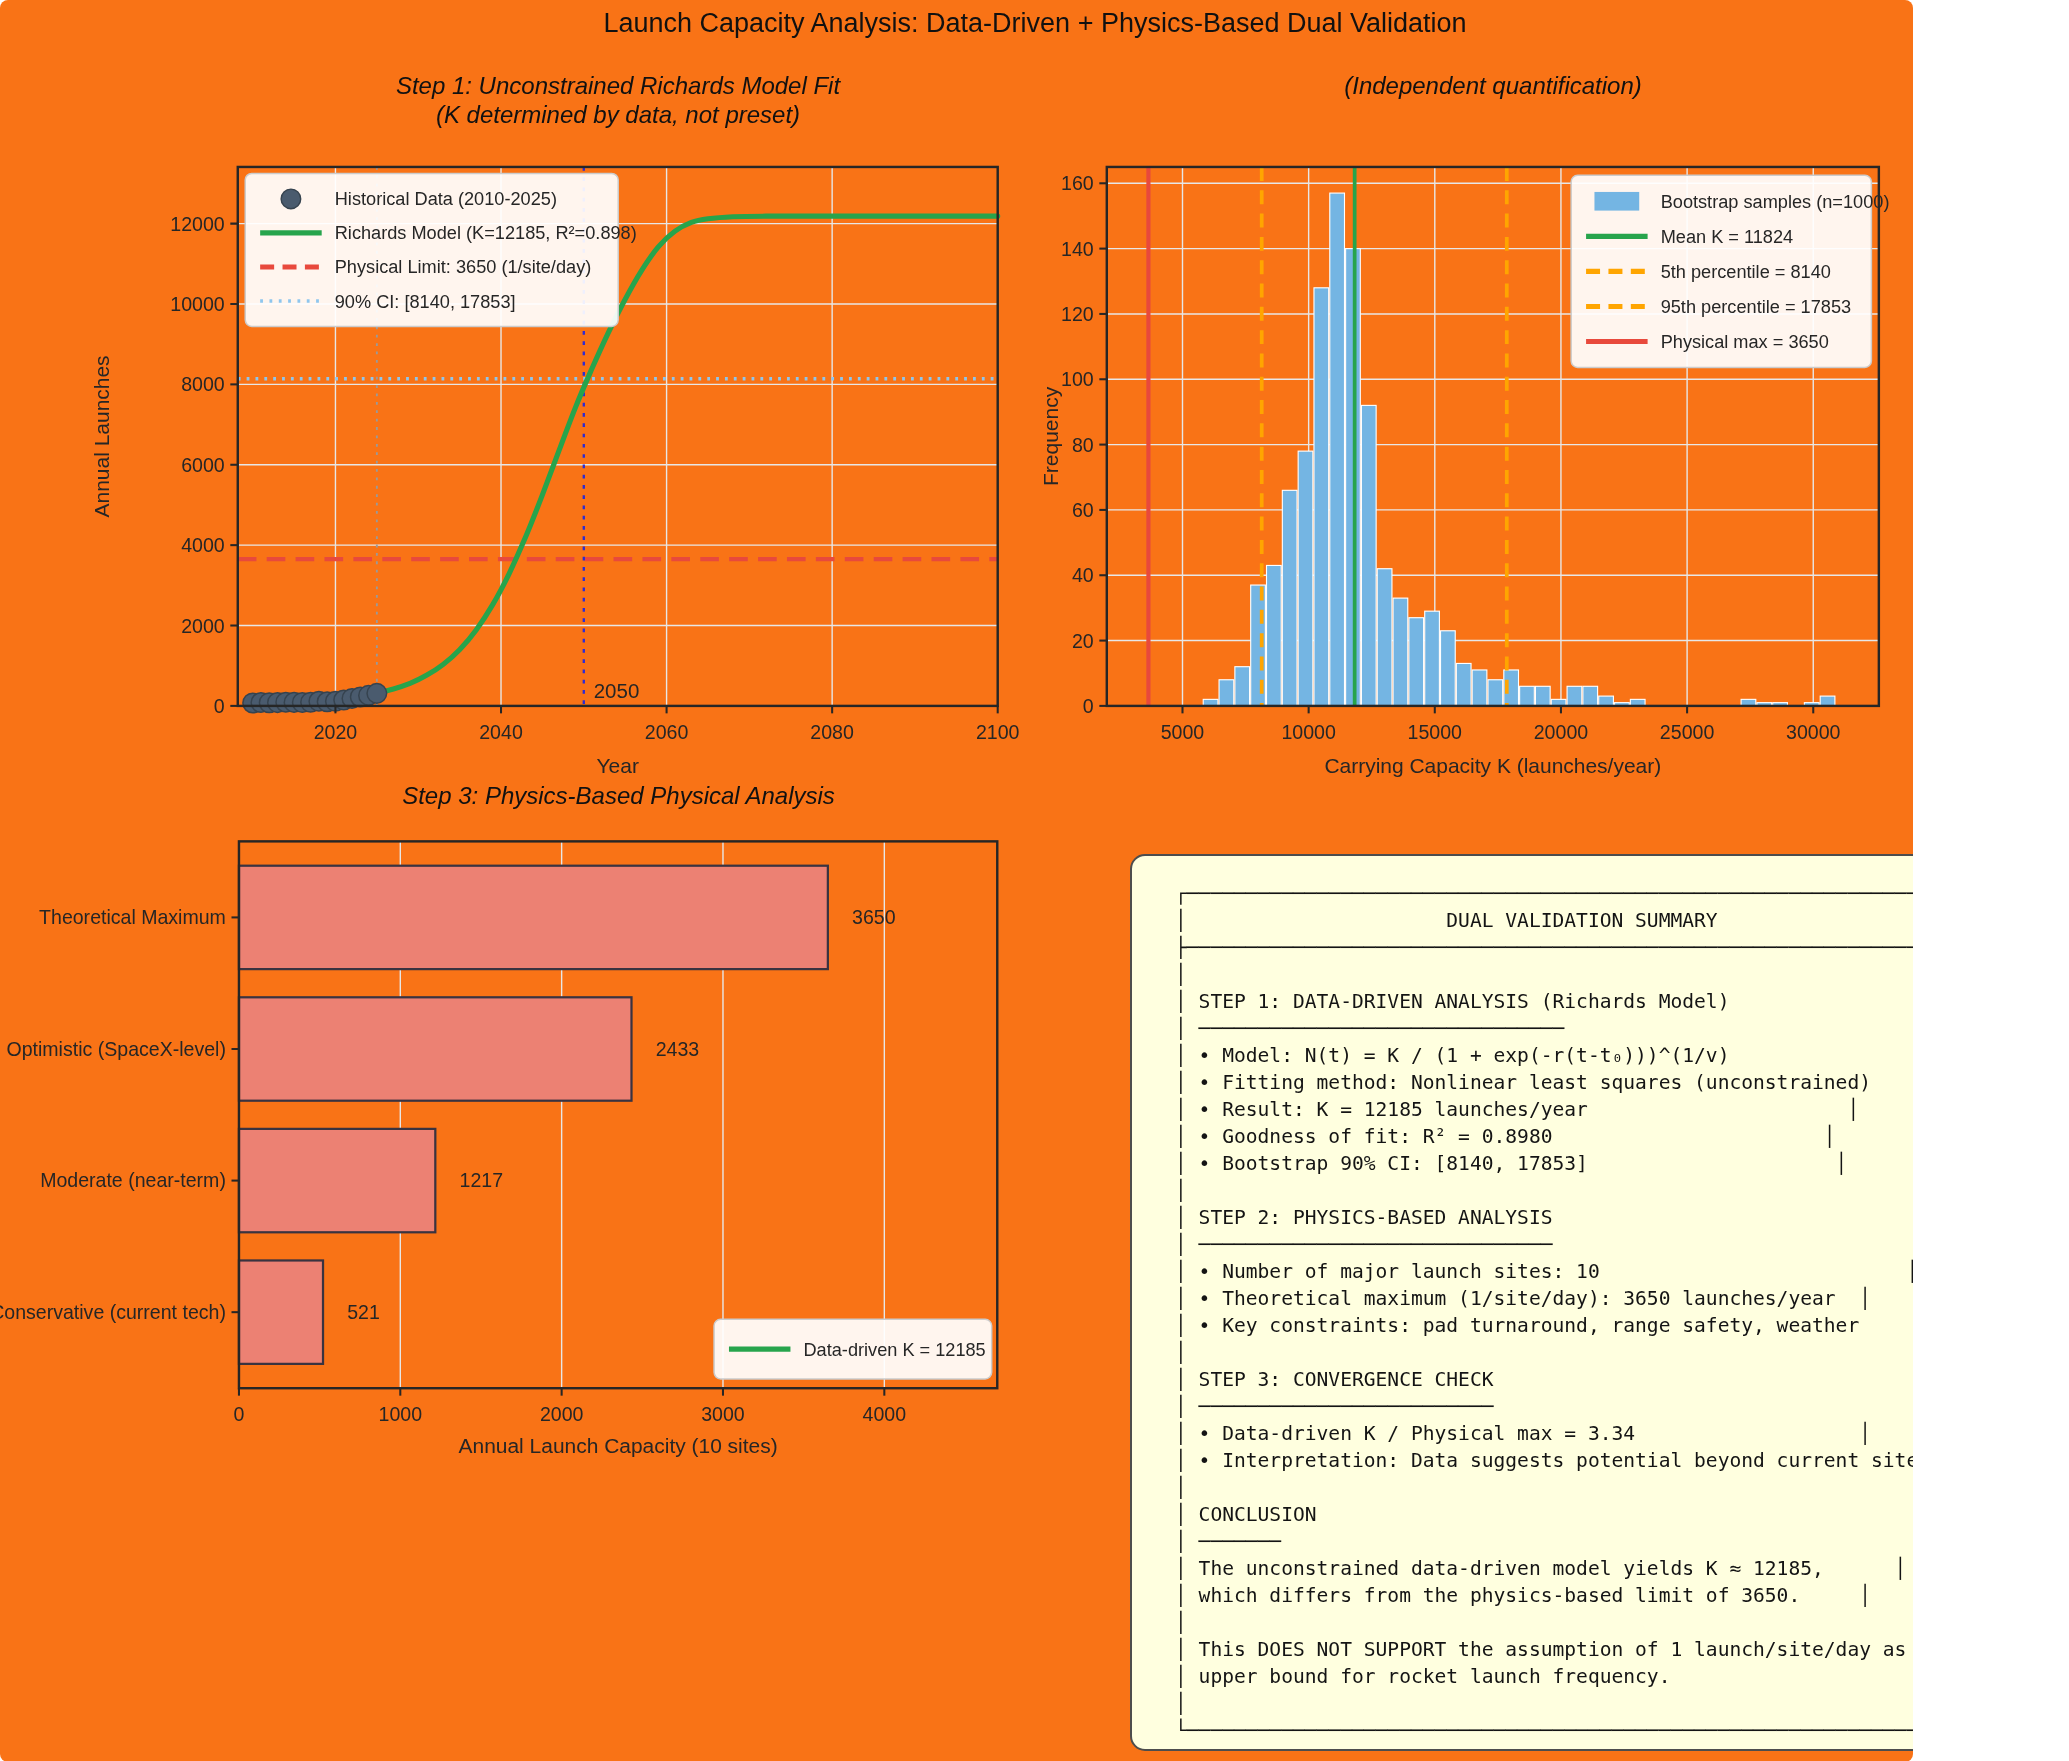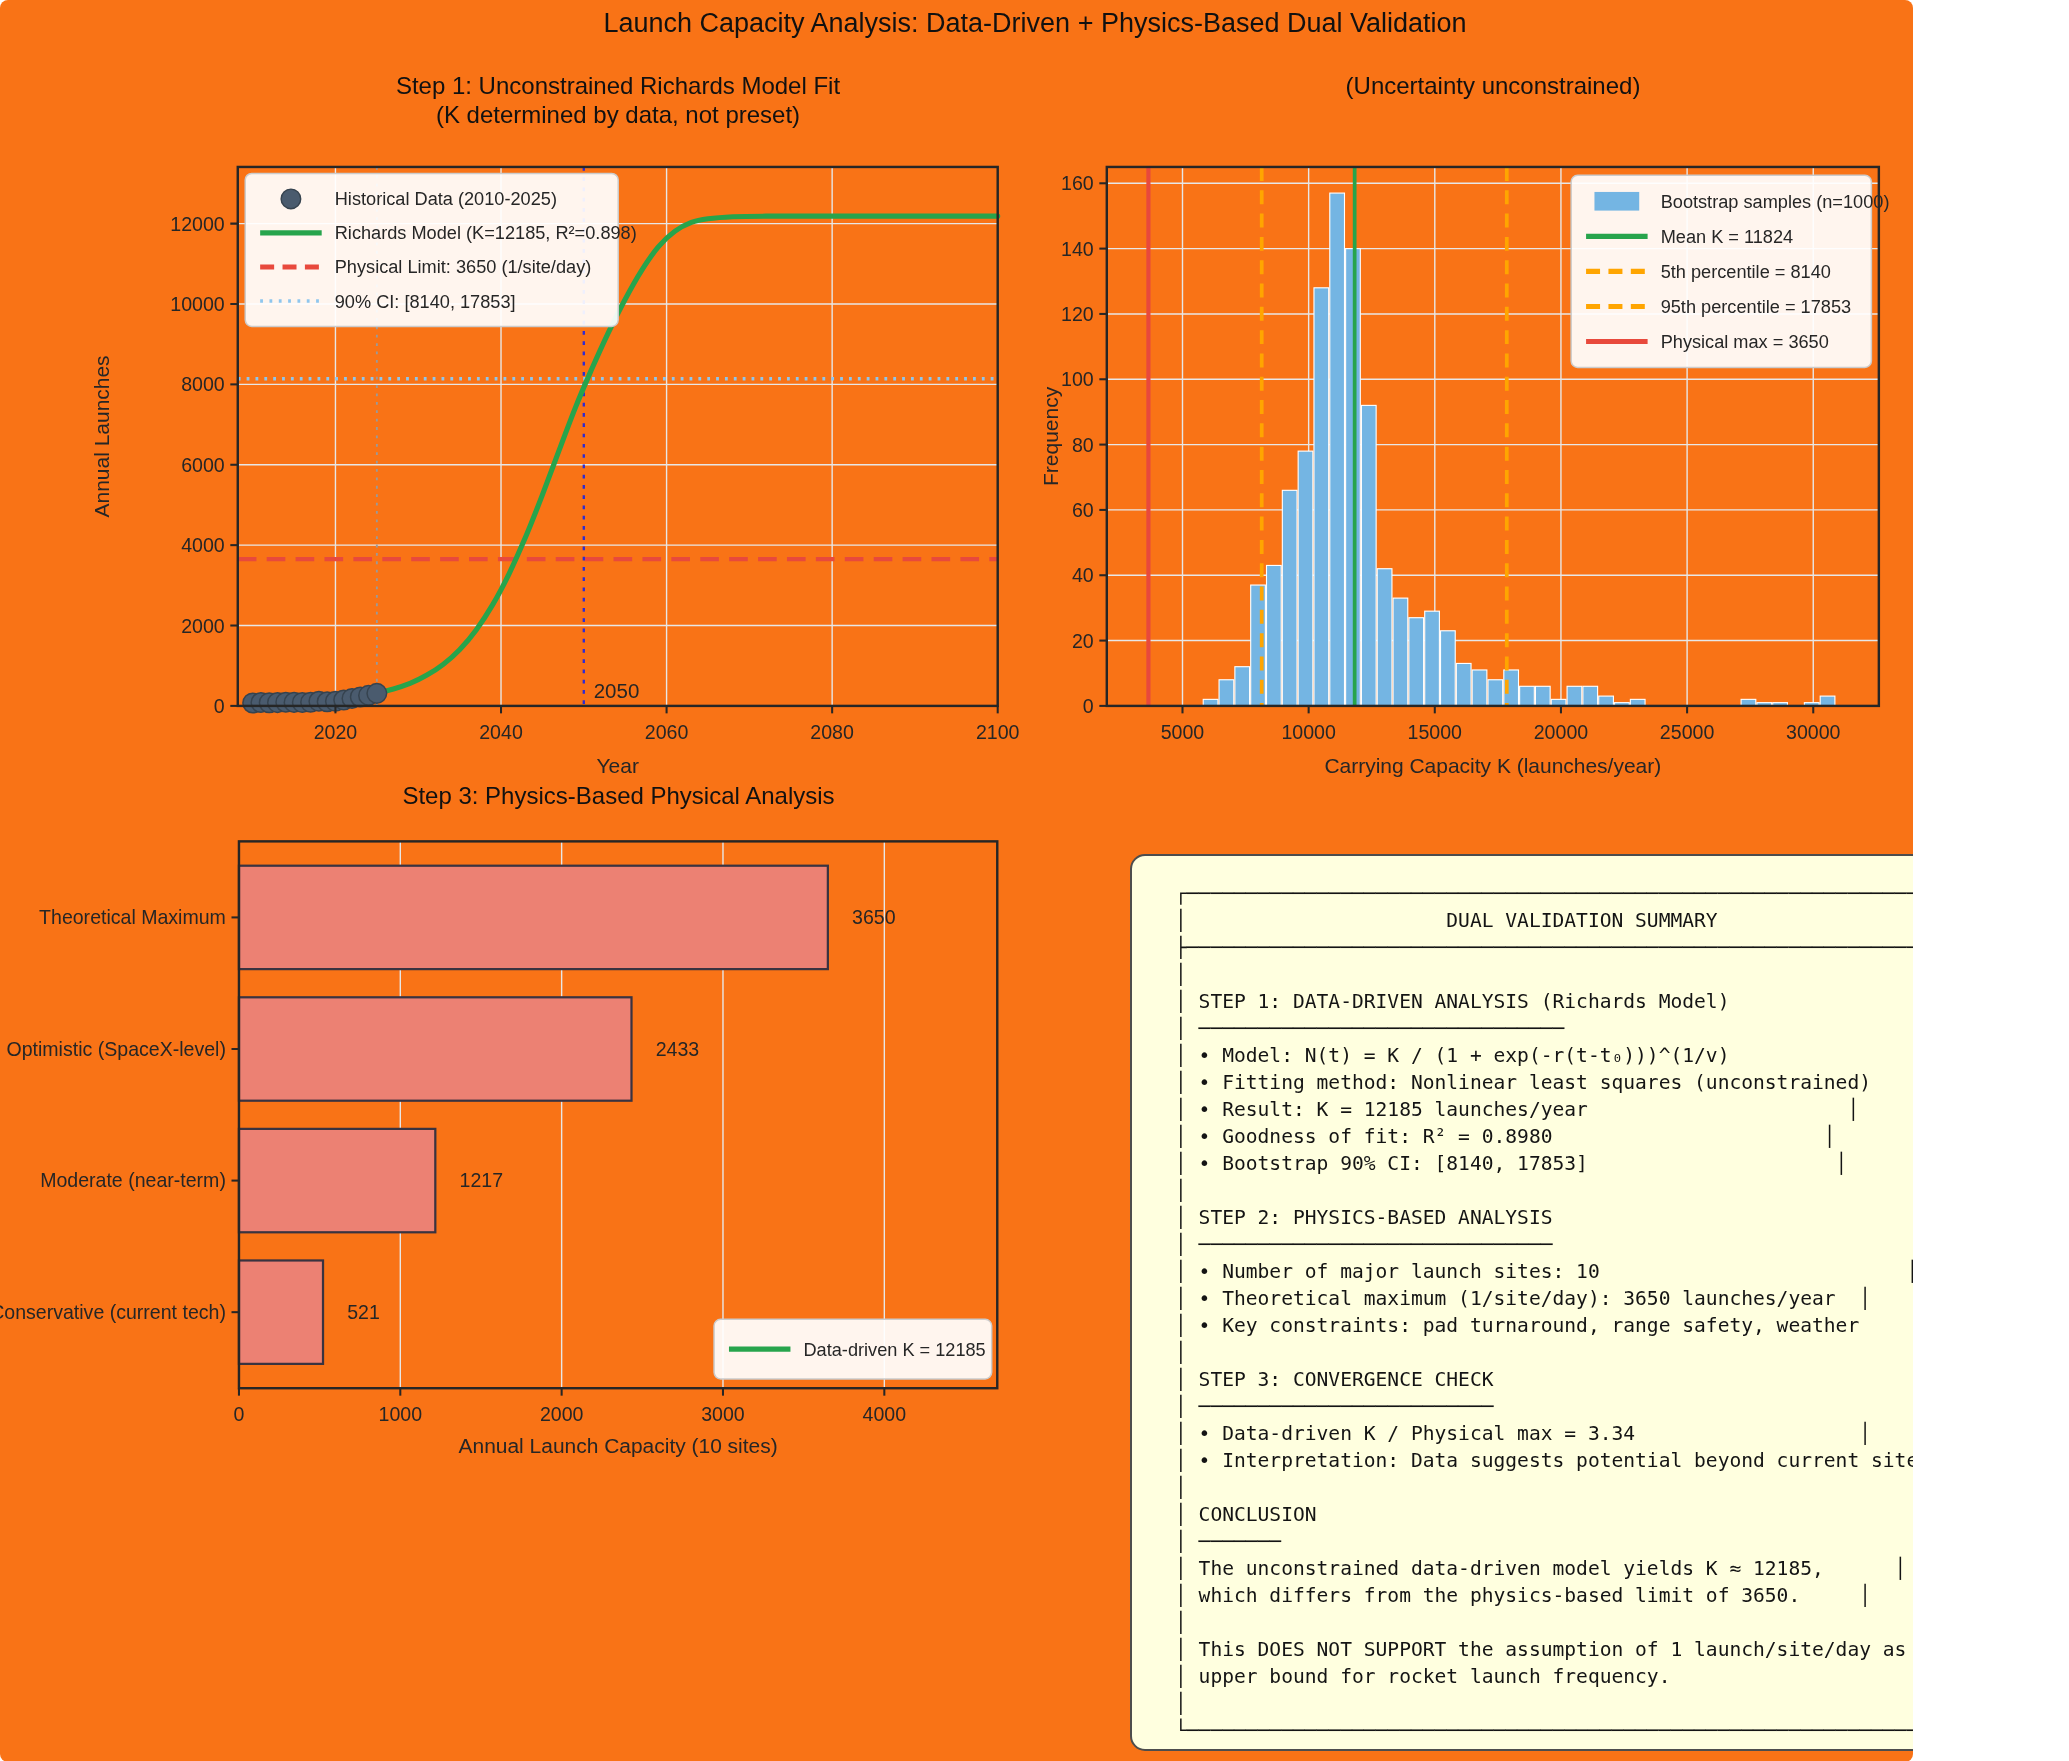--- a/index.html
+++ b/index.html
@@ -1,40 +1,40 @@
 <!DOCTYPE html>
 <html style="font-size:15px"><head>
 <meta charset="utf-8">
 <style>
   html,body{margin:0;padding:0;background:#ffffff;}
   .fig{position:relative;width:1913px;height:1762px;background:#f97316;
        font-family:"Liberation Sans",sans-serif;color:#111;overflow:hidden;border-radius:8px;}
   .fig-title{position:absolute;left:0;top:7.5px;width:2070px;text-align:center;
        font-size:27px;color:#111;}
-  .panel-title{position:absolute;text-align:center;font-size:24px;line-height:29px;color:#111;}
+  .panel-title{position:absolute;text-align:center;font-size:24px;line-height:29px;color:#111;font-style:italic;}
   svg{position:absolute;}
   svg text{font-family:"Liberation Sans",sans-serif;fill:#262626;}
   .summary-box{position:absolute;left:1130px;top:854px;width:932px;height:897px;
        background:#ffffdf;border:2.3px solid #4d4d4d;border-radius:15px;box-sizing:border-box;}
   .summary-box pre{position:absolute;left:43px;top:24px;margin:0;
        font-family:"DejaVu Sans Mono","Liberation Mono",monospace;
        font-size:19.6px;line-height:27px;color:#141414;white-space:pre;}
 </style>
 </head>
 <body>
 
 <div class="fig">
   <div class="fig-title">Launch Capacity Analysis: Data-Driven + Physics-Based Dual Validation</div>
 
   <div class="panel-title" style="left:238px;top:71px;width:760px;">
     <div>Step 1: Unconstrained Richards Model Fit</div>
     <div>(K determined by data, not preset)</div>
   </div>
   <div class="panel-title" style="left:1107px;top:71px;width:772px;">
-    <div>(Uncertainty unconstrained)</div>
+    <div>(Independent quantification)</div>
   </div>
   <div class="panel-title" style="left:239px;top:781px;width:759px;">
     <div>Step 3: Physics-Based Physical Analysis</div>
   </div>
 
   <svg id="svg1" style="left:0;top:0;" width="1035" height="788" viewBox="0 0 1110 845">
       <g>
         <g>
           <line x1="359.76034858387766" y1="179" x2="359.76034858387766" y2="757" stroke="#e7e7e7" stroke-width="1.5"></line>
           <line x1="537.3202614379082" y1="179" x2="537.3202614379082" y2="757" stroke="#e7e7e7" stroke-width="1.5"></line>

